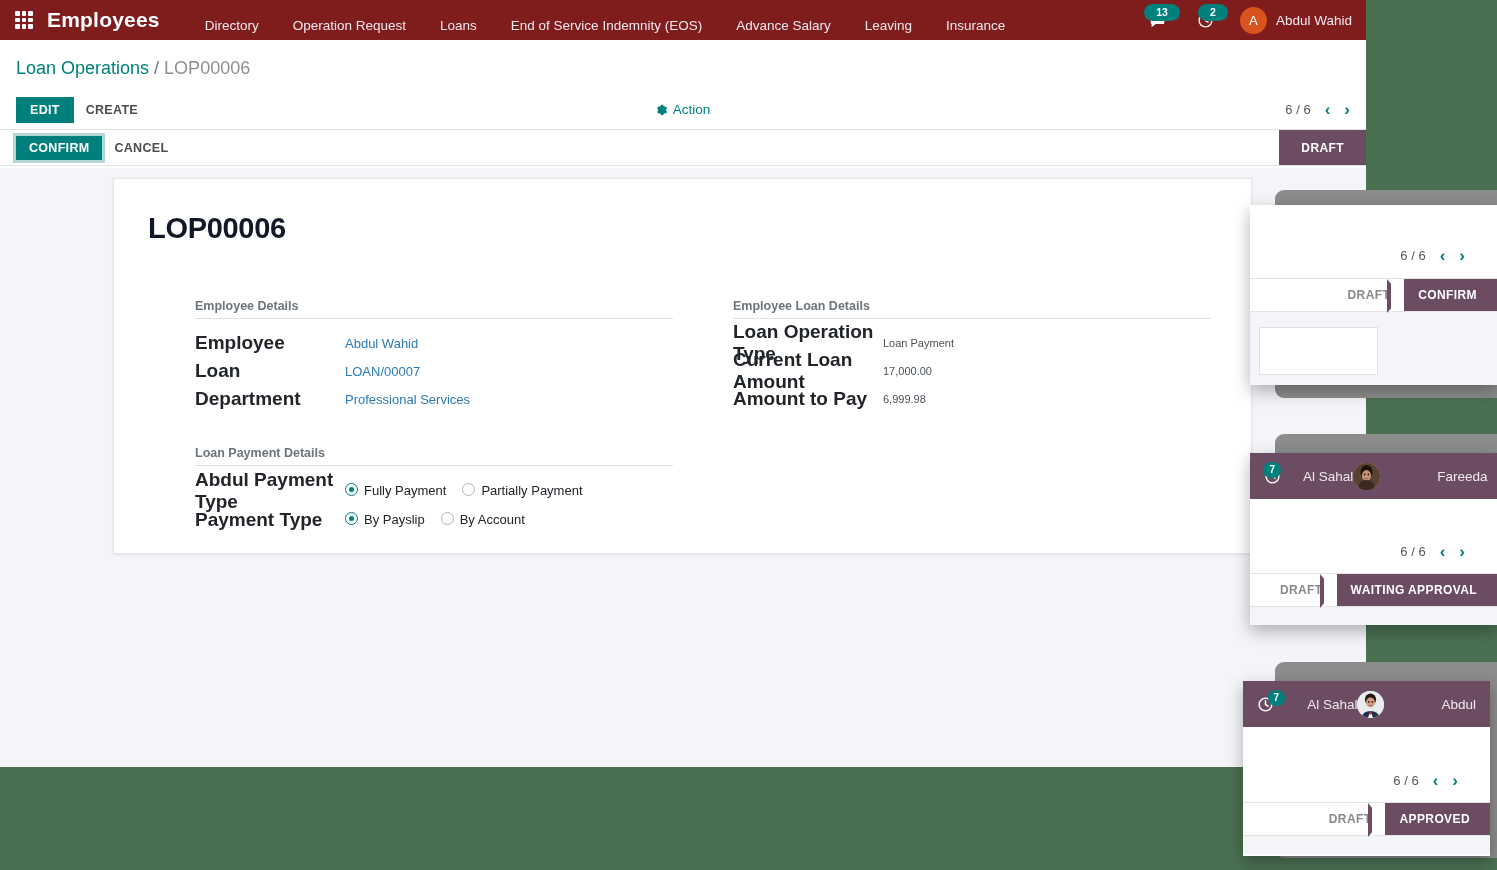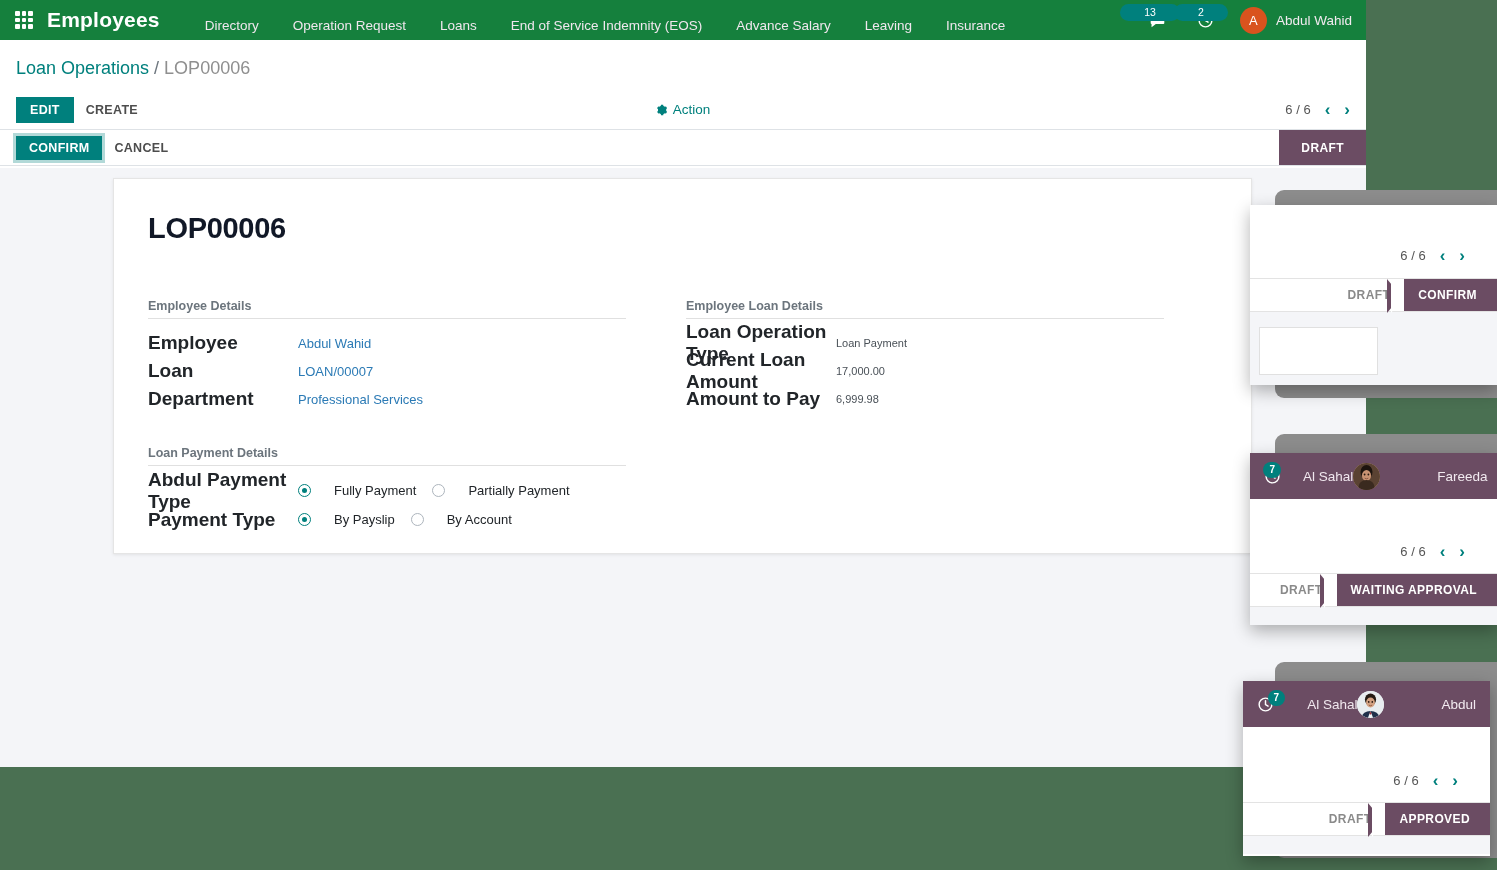--- a/index.html
+++ b/index.html
@@ -16,21 +16,21 @@
     position: absolute; left: 0; top: 0;
     width: 1366px; height: 767px;
     background: #ffffff;
     overflow: hidden;
   }
 
   
   #navbar {
     position: absolute; left: 0; top: 0;
     width: 1366px; height: 40px;
-    background: #15803d;
+    background: #7f1d1d;
     display: flex; align-items: center;
     color: #ffffff;
   }
   #apps-menu-icon {
     width: 18px; height: 18px;
     margin-left: 15px; margin-right: 14px;
     display: grid; grid-template-columns: repeat(3, 1fr);
     grid-template-rows: repeat(3, 1fr); gap: 2px;
     cursor: pointer;
   }
@@ -50,21 +50,21 @@
   }
   .nav-badge-wrap {
     position: relative; width: 44px; height: 30px;
     display: flex; align-items: center; justify-content: center;
     cursor: pointer;
   }
   .nav-badge {
     position: absolute; top: -1px; right: 0px;
     background: #00807D; color: #ffffff;
     font-size: 10.5px; line-height: 1;
-    padding: 3px 24px; border-radius: 9px; font-weight: normal;
+    padding: 3px 12px; border-radius: 9px; font-weight: bold;
   }
   #user-menu { display: flex; align-items: center; gap: 9px; cursor: pointer;
                 padding-left: 8px; }
   #user-avatar {
     width: 27px; height: 27px; border-radius: 50%;
     background: #D9531E; color: #fff; font-size: 13px;
     display: flex; align-items: center; justify-content: center;
     font-weight: 500;
   }
   #user-name { font-size: 13.5px; color: #F2EAF0; white-space: nowrap; }
@@ -148,38 +148,38 @@
     position: absolute; left: 113px; top: 10px;
     width: 1139px; height: 376px;
     background: #fff; border: 1px solid #e5e5e5;
     box-shadow: 0 1px 3px rgba(0,0,0,.08);
     padding: 33px 34px 20px 34px;
   }
   #record-title {
     font-size: 29px; font-weight: bold; color: #111827;
     letter-spacing: -.3px; margin-bottom: 54px;
   }
-  #form-columns { display: flex; gap: 60px; }
+  #form-columns { display: flex; gap: 60px; margin-left: 47px; }
   .form-col { width: 478px; }
   .group-title {
     font-size: 12.5px; color: #6c757d; font-weight: bold;
     padding-bottom: 5px; border-bottom: 1px solid #e0e0e0;
     margin-bottom: 10px;
   }
   .field-row { display: flex; align-items: center; height: 28px; }
   .field-label {
     width: 150px; font-size: 19px; font-weight: bold; color: #212529;
     flex-shrink: 0;
   }
   .field-value-link { font-size: 13px; color: #2b7ab5; cursor: pointer; }
   .field-value-text { font-size: 11px; color: #495057; }
   #payment-details-block { margin-top: 33px; width: 478px; }
   .radio-row { display: flex; align-items: center; height: 29px; }
   .radio-opts { display: flex; align-items: center; gap: 16px; }
-  .radio-opt { display: flex; align-items: center; gap: 23px; cursor: pointer; }
+  .radio-opt { display: flex; gap: 6px; cursor: pointer; }
   .radio-dot {
     width: 13px; height: 13px; border-radius: 50%;
     border: 1.5px solid #adb5bd; background: #fff;
     display: flex; align-items: center; justify-content: center;
     flex-shrink: 0;
   }
   .radio-dot.checked { border-color: #00807D; }
   .radio-dot.checked::after {
     content: ""; width: 5px; height: 5px; border-radius: 50%;
     background: #00807D;

